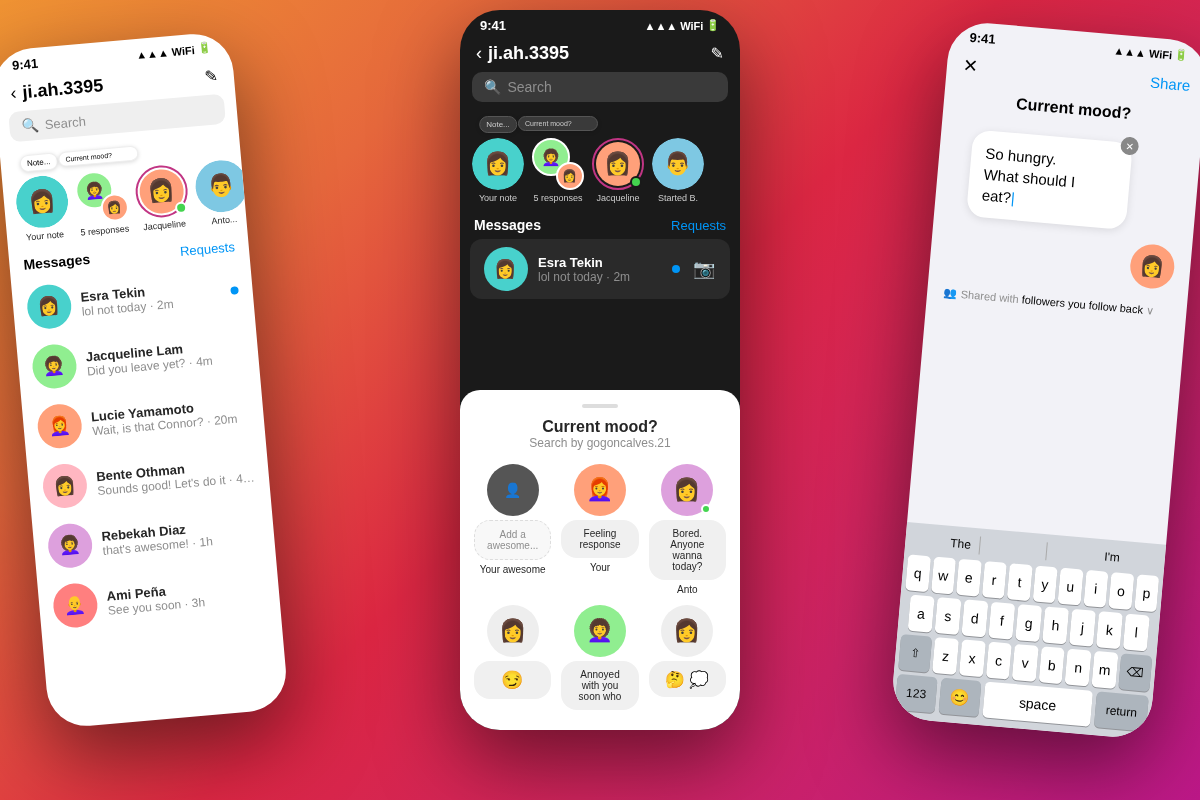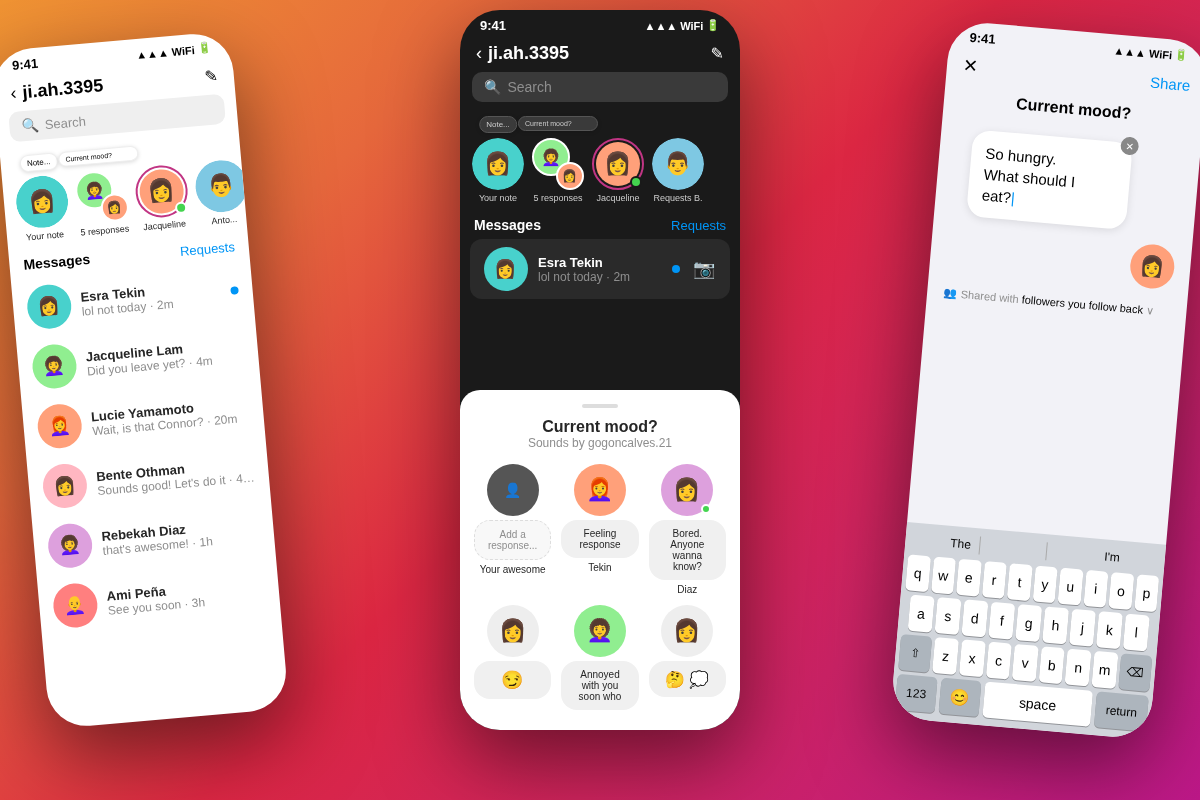--- a/index.html
+++ b/index.html
@@ -554,21 +554,21 @@
         <div class="online-dot" style="background:#44d44f;border-color:#1a1a1a;"></div>
       </div>
       <span class="story-label dark">Jacqueline</span>
     </div>
     <div class="story-item">
       <div style="position:relative; margin-top:22px;">
         <div class="story-avatar">
           <div class="story-avatar-inner av-blue" style="font-size:22px;">👨</div>
         </div>
       </div>
-      <span class="story-label dark">Requests B.</span>
+      <span class="story-label dark">Started B.</span>
     </div>
   </div>
 
   <div class="messages-header dark" style="color:#fff;">
     <span>Messages</span>
     <span class="requests">Requests</span>
   </div>
 
   <div class="msg-item" style="background:#2a2a2a;margin:0 10px;border-radius:12px;">
     <div class="msg-avatar av-teal" style="width:44px;height:44px;border-radius:50%;display:flex;align-items:center;justify-content:center;font-size:18px;">👩</div>
@@ -576,43 +576,43 @@
       <div class="msg-name dark" style="color:#fff;">Esra Tekin</div>
       <div class="msg-preview">lol not today · 2m</div>
     </div>
     <div class="msg-dot" style="margin-right:4px;"></div>
     <span style="font-size:18px;color:#8e8e8e;">📷</span>
   </div>
 
   <div class="modal-sheet" style="height:340px;">
     <div class="modal-handle"></div>
     <div class="modal-title">Current mood?</div>
-    <div class="modal-subtitle">Sounds by gogoncalves.21</div>
+    <div class="modal-subtitle">Search by gogoncalves.21</div>
 
     <div class="mood-grid">
 
       <div class="mood-item">
         <div class="mood-avatar av-dark" style="font-size:14px;color:#8e8e8e;">👤</div>
-        <div class="mood-bubble add">Add a response...</div>
+        <div class="mood-bubble add">Add a awesome...</div>
         <span class="mood-name">Your awesome</span>
       </div>
 
       <div class="mood-item">
         <div class="mood-avatar" style="background:#ffa07a;font-size:22px;">👩‍🦰</div>
         <div class="mood-bubble">Feeling response</div>
-        <span class="mood-name">Tekin</span>
+        <span class="mood-name">Your</span>
       </div>
 
       <div class="mood-item">
         <div style="position:relative;">
           <div class="mood-avatar" style="background:#dda0dd;font-size:22px;">👩</div>
           <div style="width:10px;height:10px;background:#44d44f;border-radius:50%;position:absolute;bottom:2px;right:2px;border:2px solid #fff;"></div>
         </div>
-        <div class="mood-bubble">Bored. Anyone wanna know?</div>
-        <span class="mood-name">Diaz</span>
+        <div class="mood-bubble">Bored. Anyone wanna today?</div>
+        <span class="mood-name">Anto</span>
       </div>
 
       <div class="mood-item">
         <div class="mood-avatar" style="background:#eee;font-size:22px;">👩</div>
         <div class="mood-bubble" style="font-size:18px;">😏</div>
         <span class="mood-name"></span>
       </div>
 
       <div class="mood-item">
         <div class="mood-avatar" style="background:#90ee90;font-size:22px;">👩‍🦱</div>

